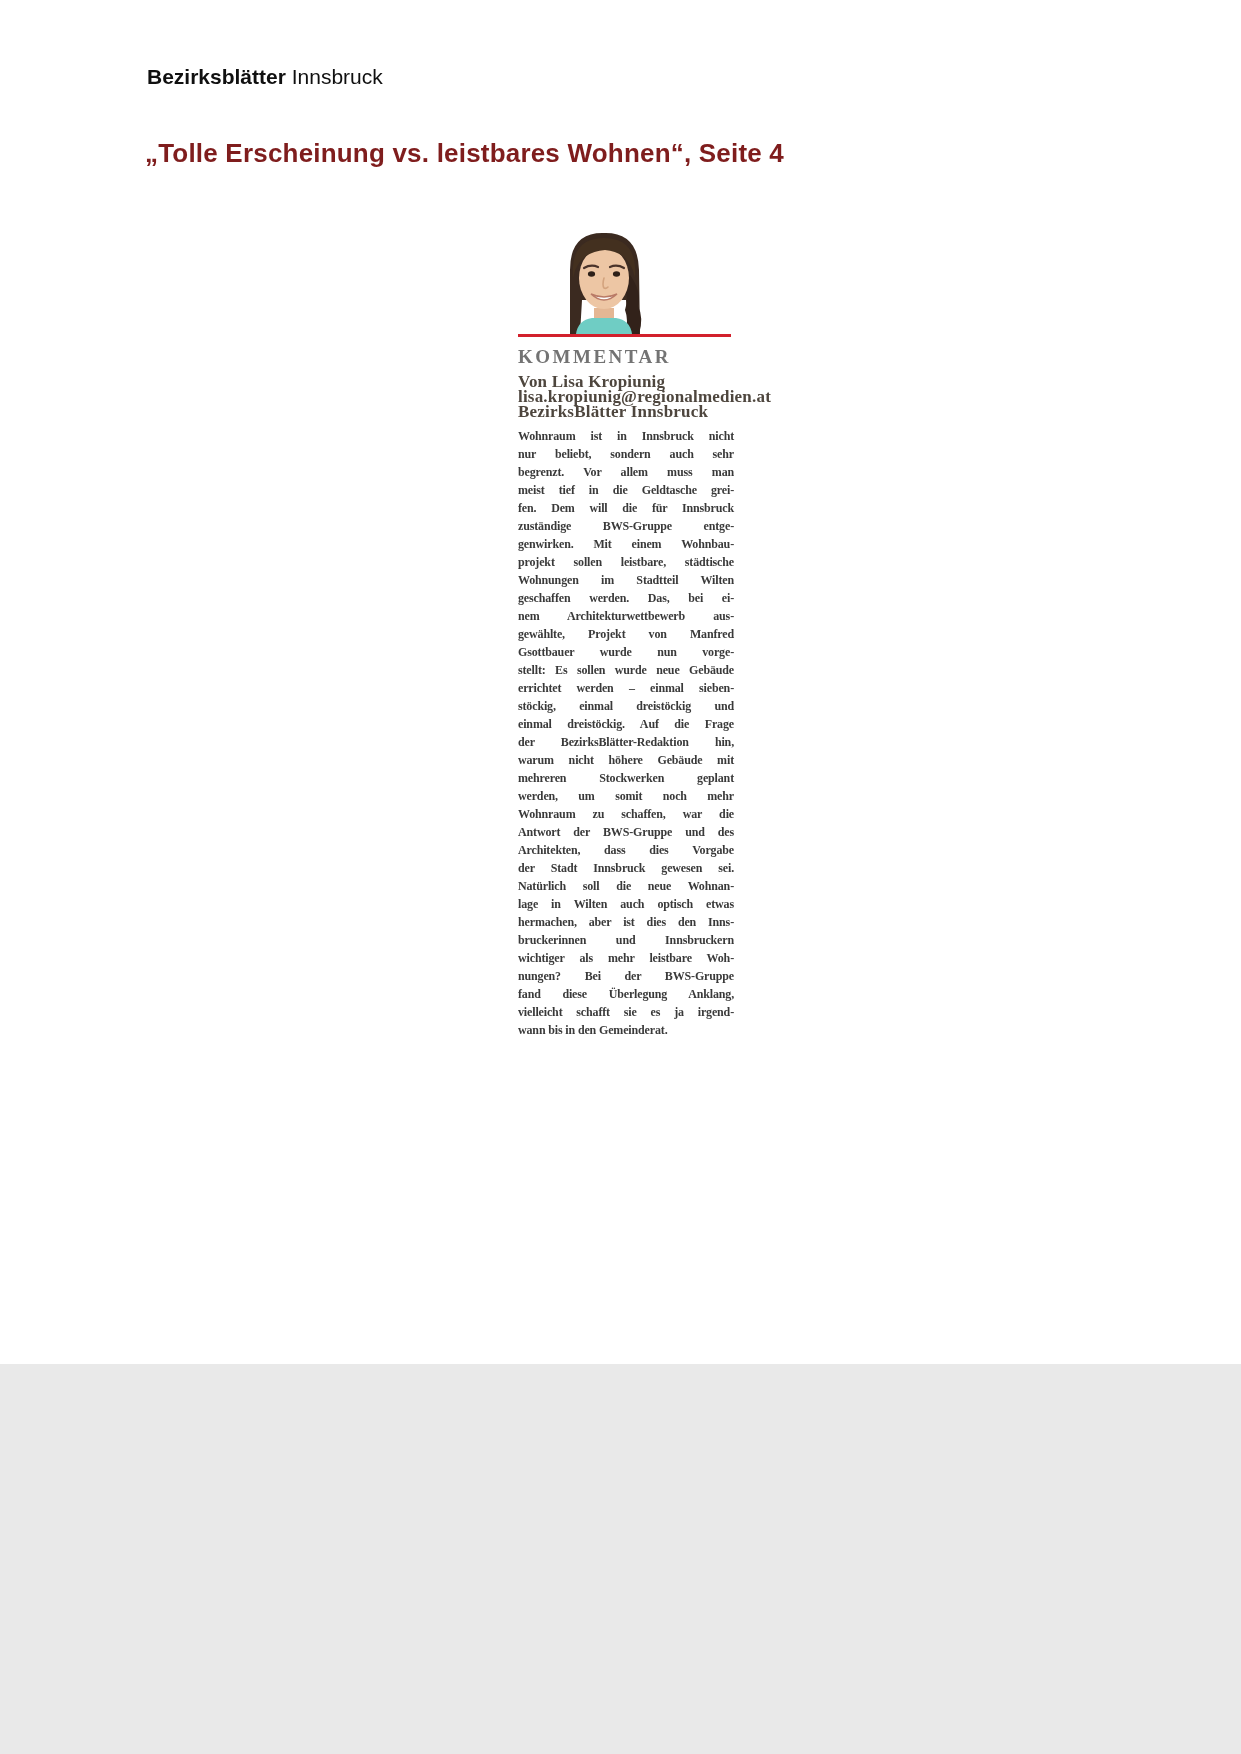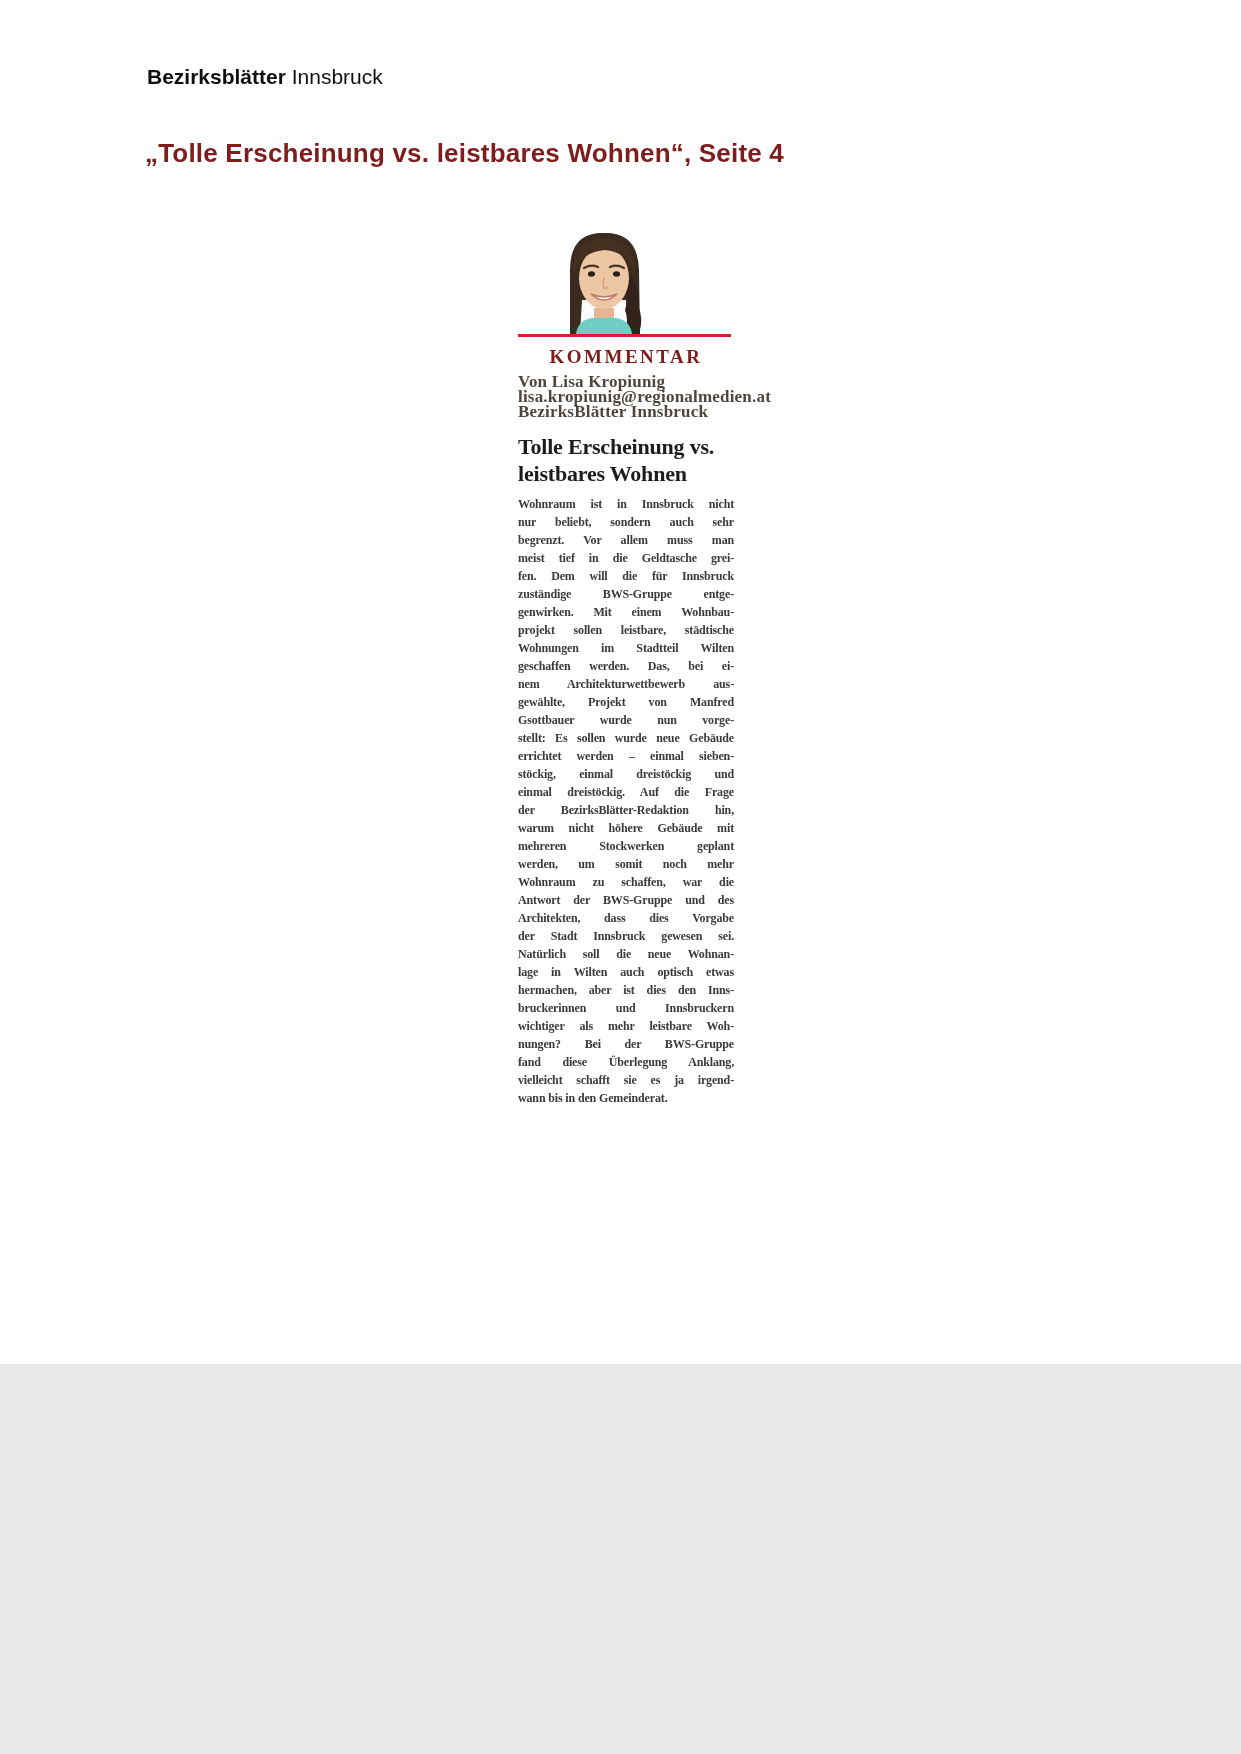--- a/index.html
+++ b/index.html
@@ -146,32 +146,28 @@
         <ellipse cx="98.5" cy="44" rx="3.6" ry="2.7" fill="#2e2019"></ellipse>
 
         <path d="M86 48 Q84 55 86 58 Q88 59 90 57" stroke="#d3a37e" stroke-width="1.6" fill="none" stroke-linecap="round"></path>
 
         <path d="M73 64 Q86 76 99 64 Q86 70 73 64 Z" fill="#ffffff" stroke="#b97a66" stroke-width="1.4"></path>
       </svg>
     </div>
 
     <div class="red-rule" style="background: rgb(210, 32, 44);"></div>
 
-    <div class="kicker" style="color: #7f1d1d; text-align: center;">KOMMENTAR</div>
+    <div class="kicker" style="color: #737373;">KOMMENTAR</div>
 
     <div class="byline">
       <div>Von Lisa Kropiunig</div>
       <div>lisa.kropiunig@regionalmedien.at</div>
       <div>BezirksBlätter Innsbruck</div>
     </div>
 
-    <div class="headline">
-      <div>Tolle Erscheinung vs.</div>
-      <div>leistbares Wohnen</div>
-    </div>
 
     <div class="body-text">
         <div class="bline">Wohnraum ist in Innsbruck nicht</div>
         <div class="bline">nur beliebt, sondern auch sehr</div>
         <div class="bline">begrenzt. Vor allem muss man</div>
         <div class="bline">meist tief in die Geldtasche grei-</div>
         <div class="bline">fen. Dem will die für Innsbruck</div>
         <div class="bline">zuständige BWS-Gruppe entge-</div>
         <div class="bline">genwirken. Mit einem Wohnbau-</div>
         <div class="bline">projekt sollen leistbare, städtische</div>

